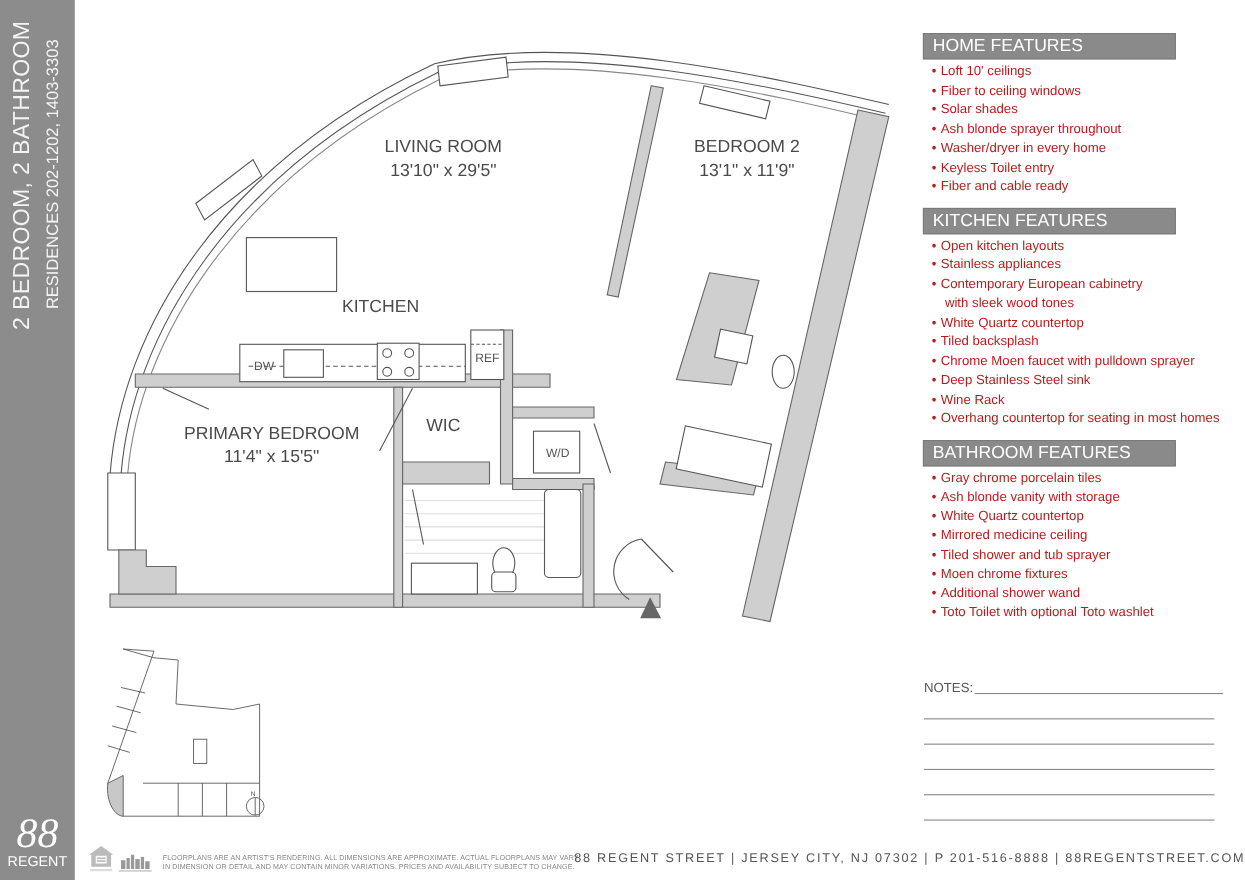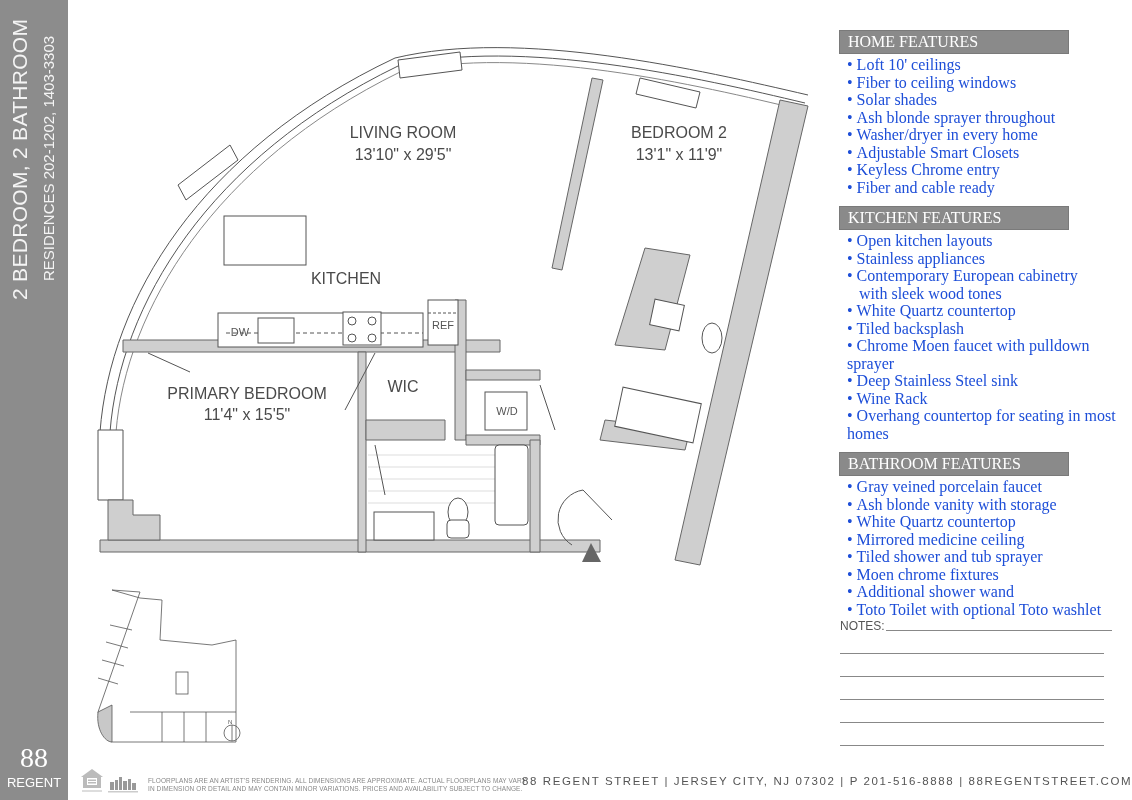--- a/index.html
+++ b/index.html
@@ -3,30 +3,30 @@
 <meta charset="utf-8">
 <style>
   html, body { margin: 0; padding: 0; }
   body { width: 1132px; height: 800px; background: #ffffff; position: relative; overflow: hidden; font-family: "Liberation Sans", sans-serif; color: #555; }
   .sidebar { position: absolute; left: 0; top: 0; width: 68px; height: 800px; background: #8c8c8c; }
   .sidebar-titles { position: absolute; left: 0; top: 0; width: 68px; height: 400px; }
   .vtitle { position: absolute; transform-origin: left top; transform: rotate(-90deg); white-space: nowrap; color: #f4f4f4; }
   .vtitle.main { left: 8px; top: 300px; font-size: 21px; letter-spacing: 0.3px; }
   .vtitle.sub { left: 40px; top: 281px; font-size: 15px; }
   .logo { position: absolute; left: 0; bottom: 10px; width: 68px; text-align: center; color: #fff; }
-  .logo .num { font-family: "Liberation Serif", serif; font-size: 28px; line-height: 36px; }
+  .logo .num { font-family: "Liberation Serif", serif; font-size: 38px; line-height: 36px; font-style: italic; }
   .logo .word { font-size: 13px; line-height: 14px; }
   .plan { position: absolute; left: 70px; top: 0; }
   .room-label { font-size: 16px; fill: #4a4a4a; }
   .small-label { font-size: 11px; fill: #555; }
   .features { position: absolute; left: 839px; top: 30px; width: 280px; }
-  .fsection { margin-bottom: 10px; font-family: Liberation Serif, serif; }
+  .fsection { margin-bottom: 10px; }
   .fheader { background: #8a8a8a; color: #fff; font-size: 16px; height: 22px; line-height: 22px; padding-left: 8px; width: 220px; border: 1px solid #7a7a7a; }
   .flist { list-style: none; margin: 2px 0 0 0; padding: 0 0 0 8px; }
-  .flist li { font-size: 16px; line-height: 17.5px; color: #1d4ed8; }
+  .flist li { font-size: 12px; line-height: 17.5px; color: #b91c1c; }
   .flist li .b { margin-right: 4px; }
   .flist li .cont { padding-left: 12px; }
   .notes { position: absolute; left: 840px; top: 616px; width: 272px; }
   .notes .label { font-size: 12px; color: #555; display: inline-block; text-align: right; }
   .notes .line0 { position: absolute; left: 46px; right: 0; top: 14px; border-bottom: 1px solid #888; }
   .notes .line { position: absolute; left: 0; width: 264px; border-bottom: 1px solid #888; }
   .disclaimer { position: absolute; left: 148px; top: 777px; font-size: 6.5px; color: #888; line-height: 8px; letter-spacing: 0.1px; }
   .eho { position: absolute; left: 80px; top: 768px; width: 24px; height: 26px; }
   .city { position: absolute; left: 108px; top: 774px; width: 30px; height: 20px; }
   .address { position: absolute; left: 522px; top: 775px; font-size: 11.5px; color: #555; letter-spacing: 1.6px; white-space: nowrap; }
@@ -163,22 +163,21 @@
 
 <div class="features">
   <div class="fsection">
     <div class="fheader">HOME FEATURES</div>
     <ul class="flist">
       <li><span class="b">•</span><span>Loft 10' ceilings</span></li>
       <li><span class="b">•</span><span>Fiber to ceiling windows</span></li>
       <li><span class="b">•</span><span>Solar shades</span></li>
       <li><span class="b">•</span><span>Ash blonde sprayer throughout</span></li>
       <li><span class="b">•</span><span>Washer/dryer in every home</span></li>
-      <li><span class="b">•</span><span>Adjustable Smart Closets</span></li>
-      <li><span class="b">•</span><span>Keyless Chrome entry</span></li>
+      <li><span class="b">•</span><span>Keyless Toilet entry</span></li>
       <li><span class="b">•</span><span>Fiber and cable ready</span></li>
     </ul>
   </div>
   <div class="fsection">
     <div class="fheader">KITCHEN FEATURES</div>
     <ul class="flist">
       <li><span class="b">•</span><span>Open kitchen layouts</span></li>
       <li><span class="b">•</span><span>Stainless appliances</span></li>
       <li><span class="b">•</span><span>Contemporary European cabinetry</span></li>
       <li><span class="cont">with sleek wood tones</span></li>
@@ -186,21 +185,21 @@
       <li><span class="b">•</span><span>Tiled backsplash</span></li>
       <li><span class="b">•</span><span>Chrome Moen faucet with pulldown sprayer</span></li>
       <li><span class="b">•</span><span>Deep Stainless Steel sink</span></li>
       <li><span class="b">•</span><span>Wine Rack</span></li>
       <li><span class="b">•</span><span>Overhang countertop for seating in most homes</span></li>
     </ul>
   </div>
   <div class="fsection">
     <div class="fheader">BATHROOM FEATURES</div>
     <ul class="flist">
-      <li><span class="b">•</span><span>Gray veined porcelain faucet</span></li>
+      <li><span class="b">•</span><span>Gray chrome porcelain tiles</span></li>
       <li><span class="b">•</span><span>Ash blonde vanity with storage</span></li>
       <li><span class="b">•</span><span>White Quartz countertop</span></li>
       <li><span class="b">•</span><span>Mirrored medicine ceiling</span></li>
       <li><span class="b">•</span><span>Tiled shower and tub sprayer</span></li>
       <li><span class="b">•</span><span>Moen chrome fixtures</span></li>
       <li><span class="b">•</span><span>Additional shower wand</span></li>
       <li><span class="b">•</span><span>Toto Toilet with optional Toto washlet</span></li>
     </ul>
   </div>
 </div>

